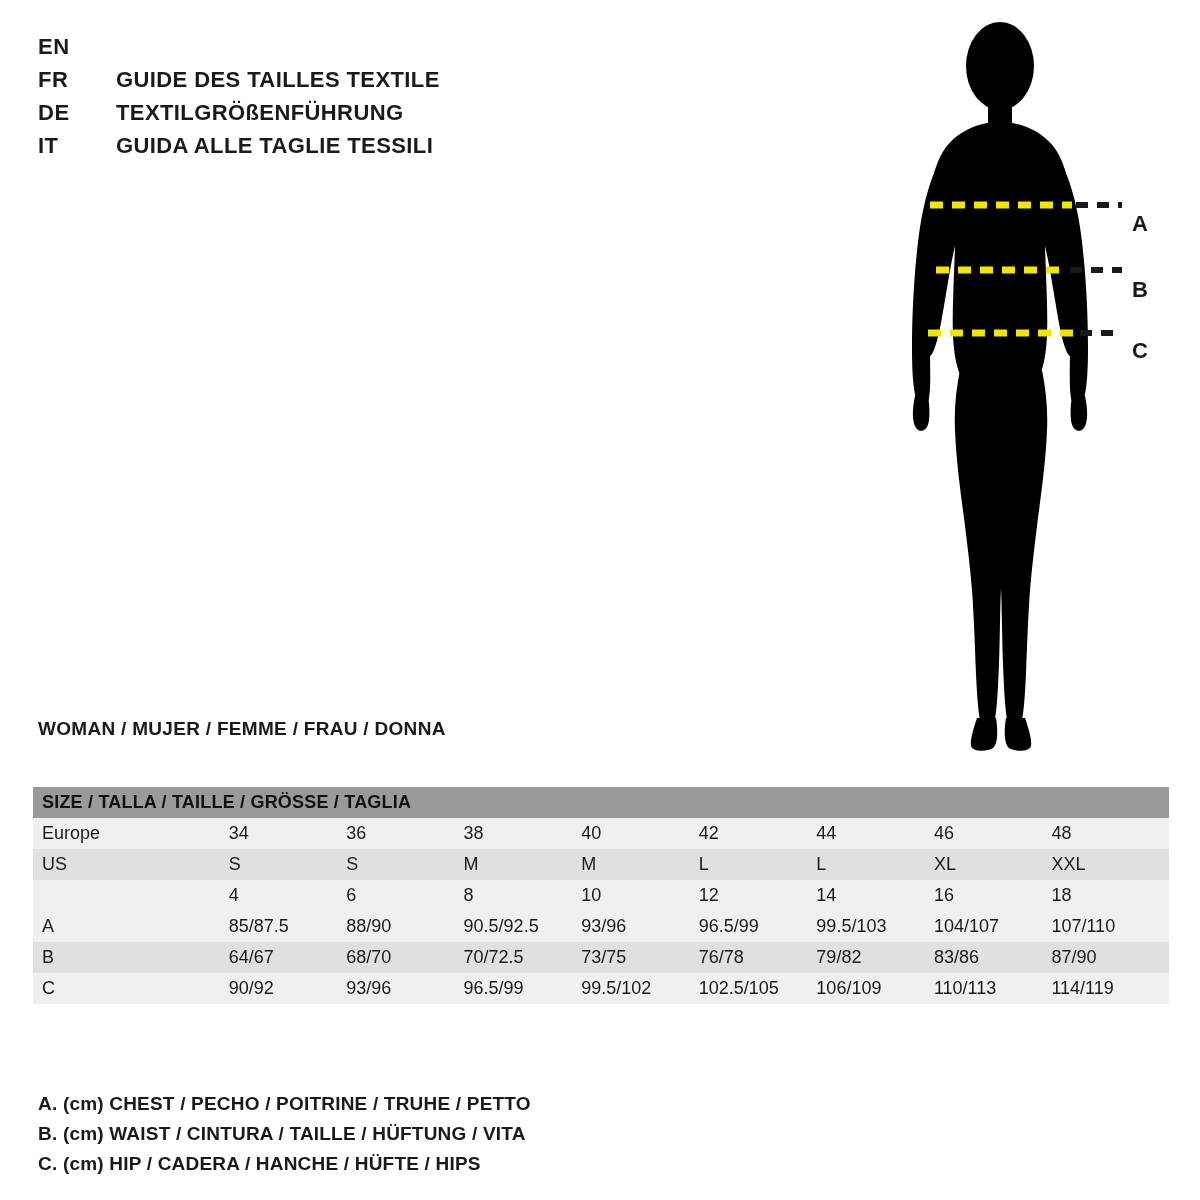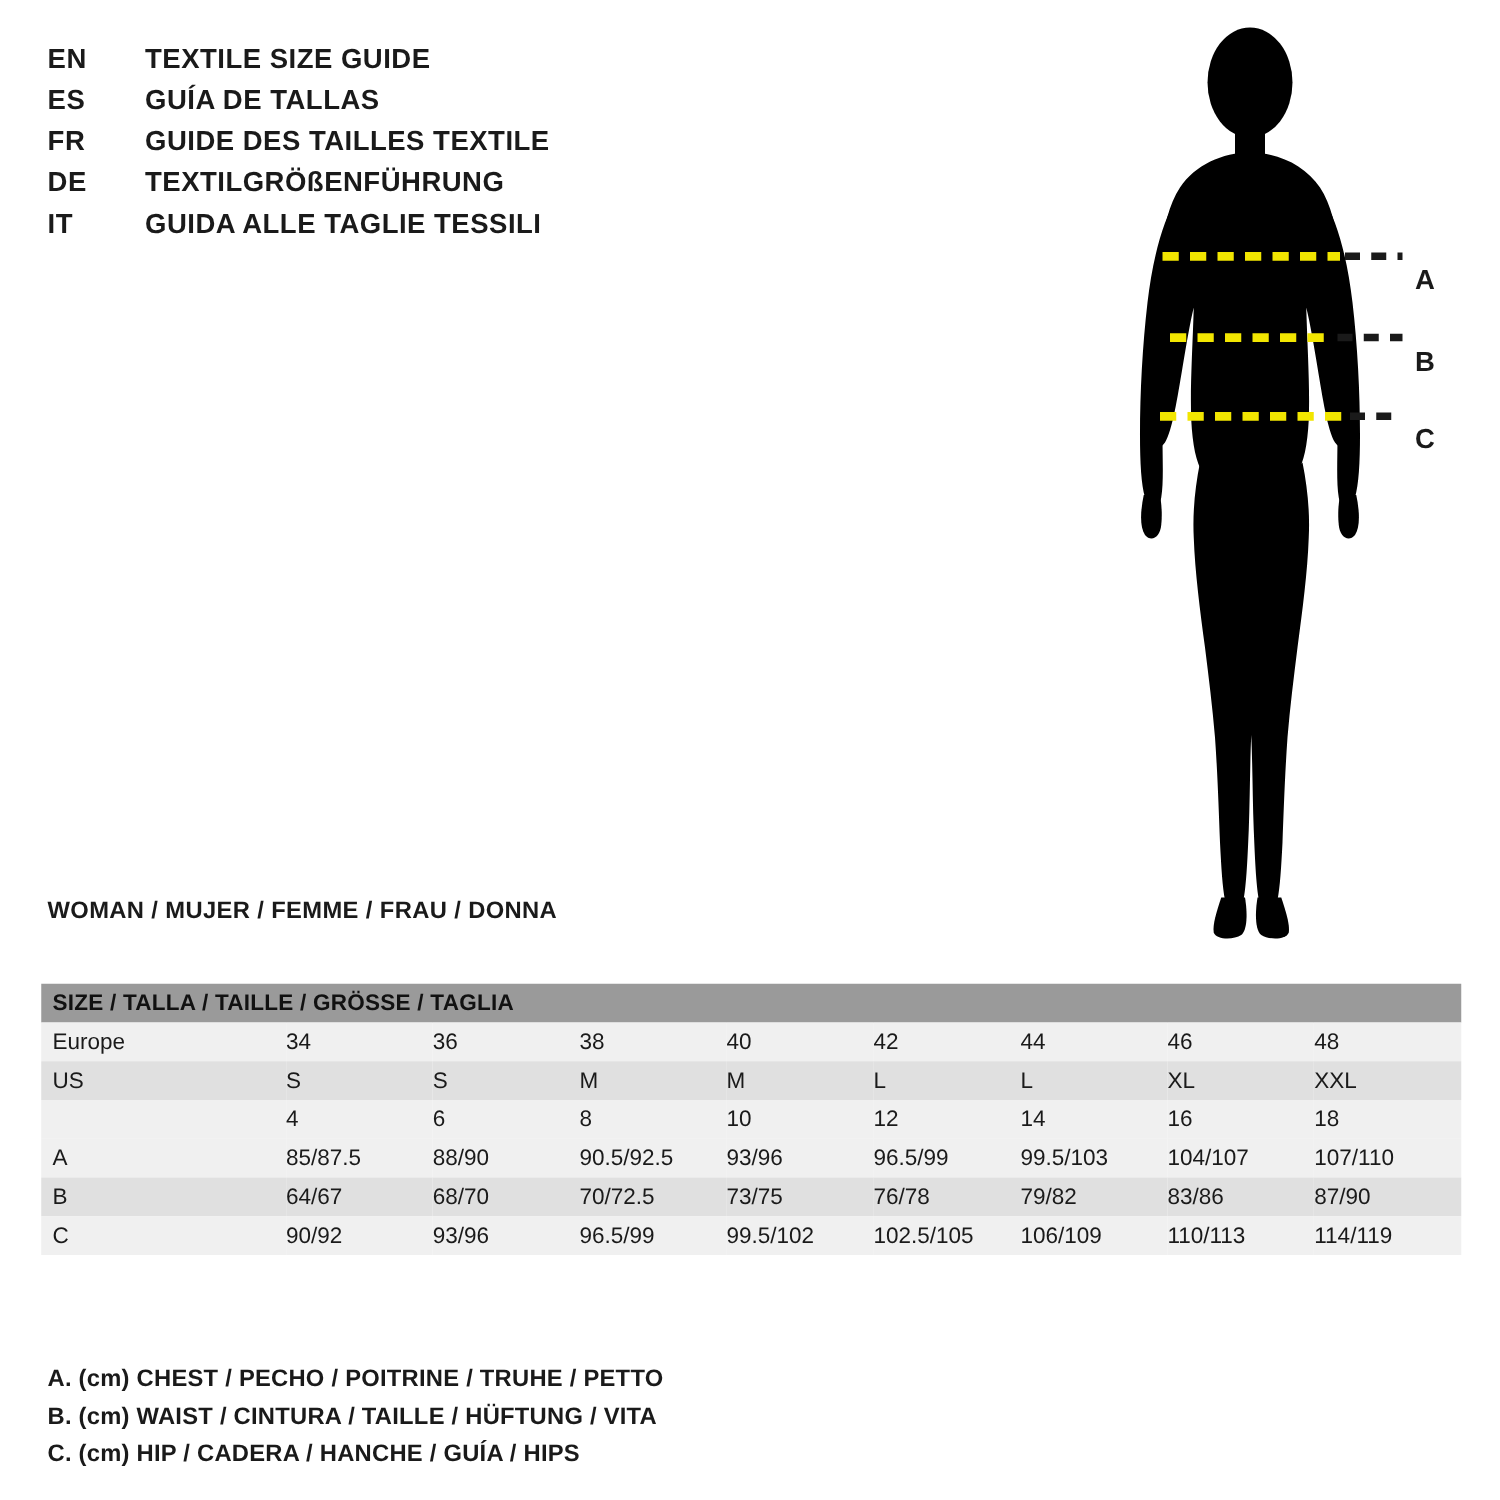--- a/index.html
+++ b/index.html
@@ -137,25 +137,20 @@
   }
 </style>
 </head>
 <body>
 
 <div class="page">
 
   <div class="lang-block">
     <div class="lang-row">
       <div class="lang-code">EN</div>
-      <div class="lang-text">TEXTILE SIZE GUIDE</div>
-    </div>
-    <div class="lang-row">
-      <div class="lang-code">ES</div>
-      <div class="lang-text">GUÍA DE TALLAS</div>
     </div>
     <div class="lang-row">
       <div class="lang-code">FR</div>
       <div class="lang-text">GUIDE DES TAILLES TEXTILE</div>
     </div>
     <div class="lang-row">
       <div class="lang-code">DE</div>
       <div class="lang-text">TEXTILGRÖßENFÜHRUNG</div>
     </div>
     <div class="lang-row">
@@ -334,16 +329,16 @@
         <td class="val">106/109</td>
         <td class="val">110/113</td>
         <td class="val">114/119</td>
       </tr>
     </tbody>
   </table>
 
   <div class="notes">
     <div class="note">A. (cm) CHEST / PECHO / POITRINE / TRUHE / PETTO</div>
     <div class="note">B. (cm) WAIST / CINTURA / TAILLE / HÜFTUNG / VITA</div>
-    <div class="note">C. (cm) HIP / CADERA / HANCHE / GUÍA / HIPS</div>
+    <div class="note">C. (cm) HIP / CADERA / HANCHE / HÜFTE / HIPS</div>
   </div>
 
 </div>
 
 </body></html>

